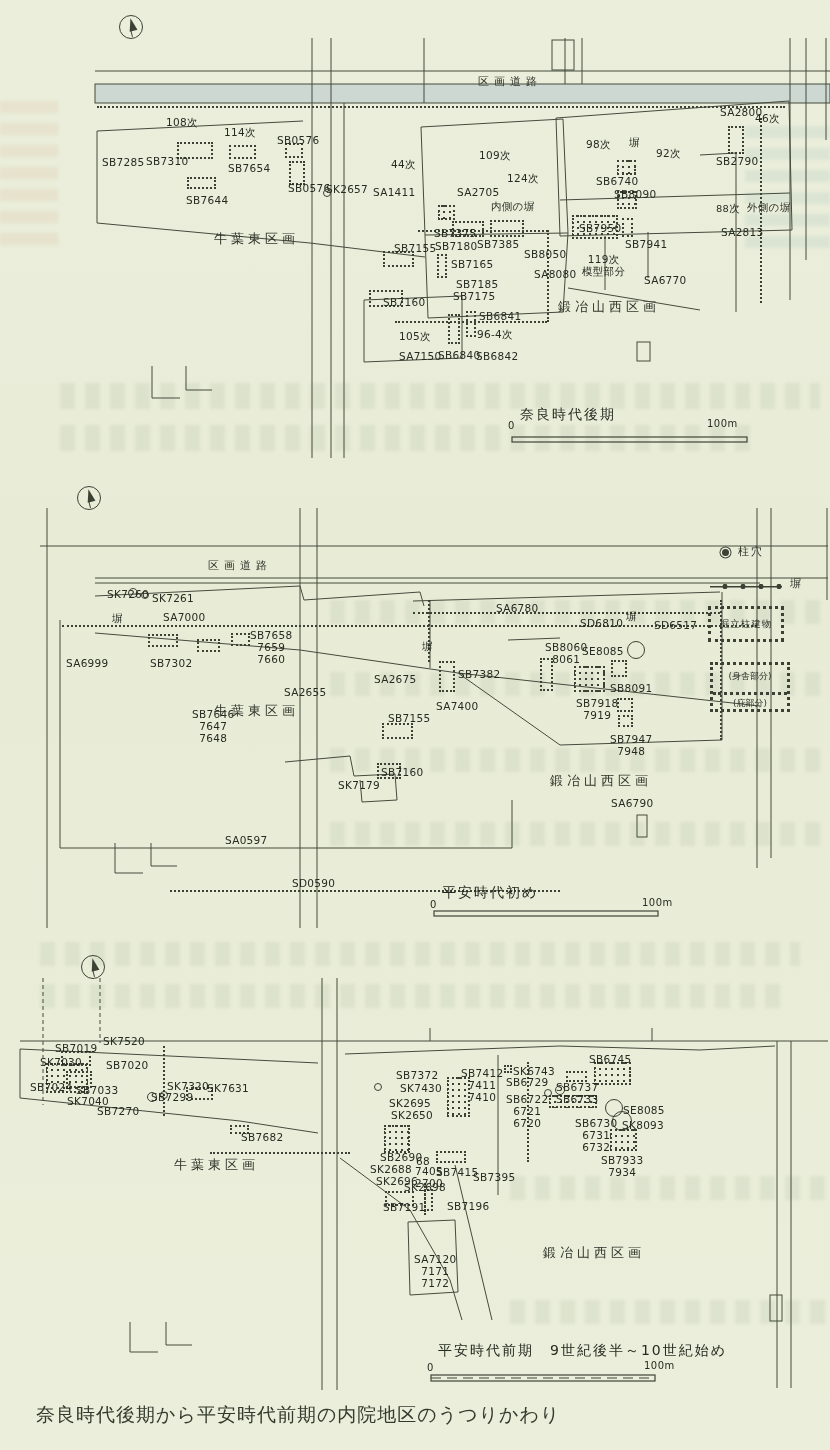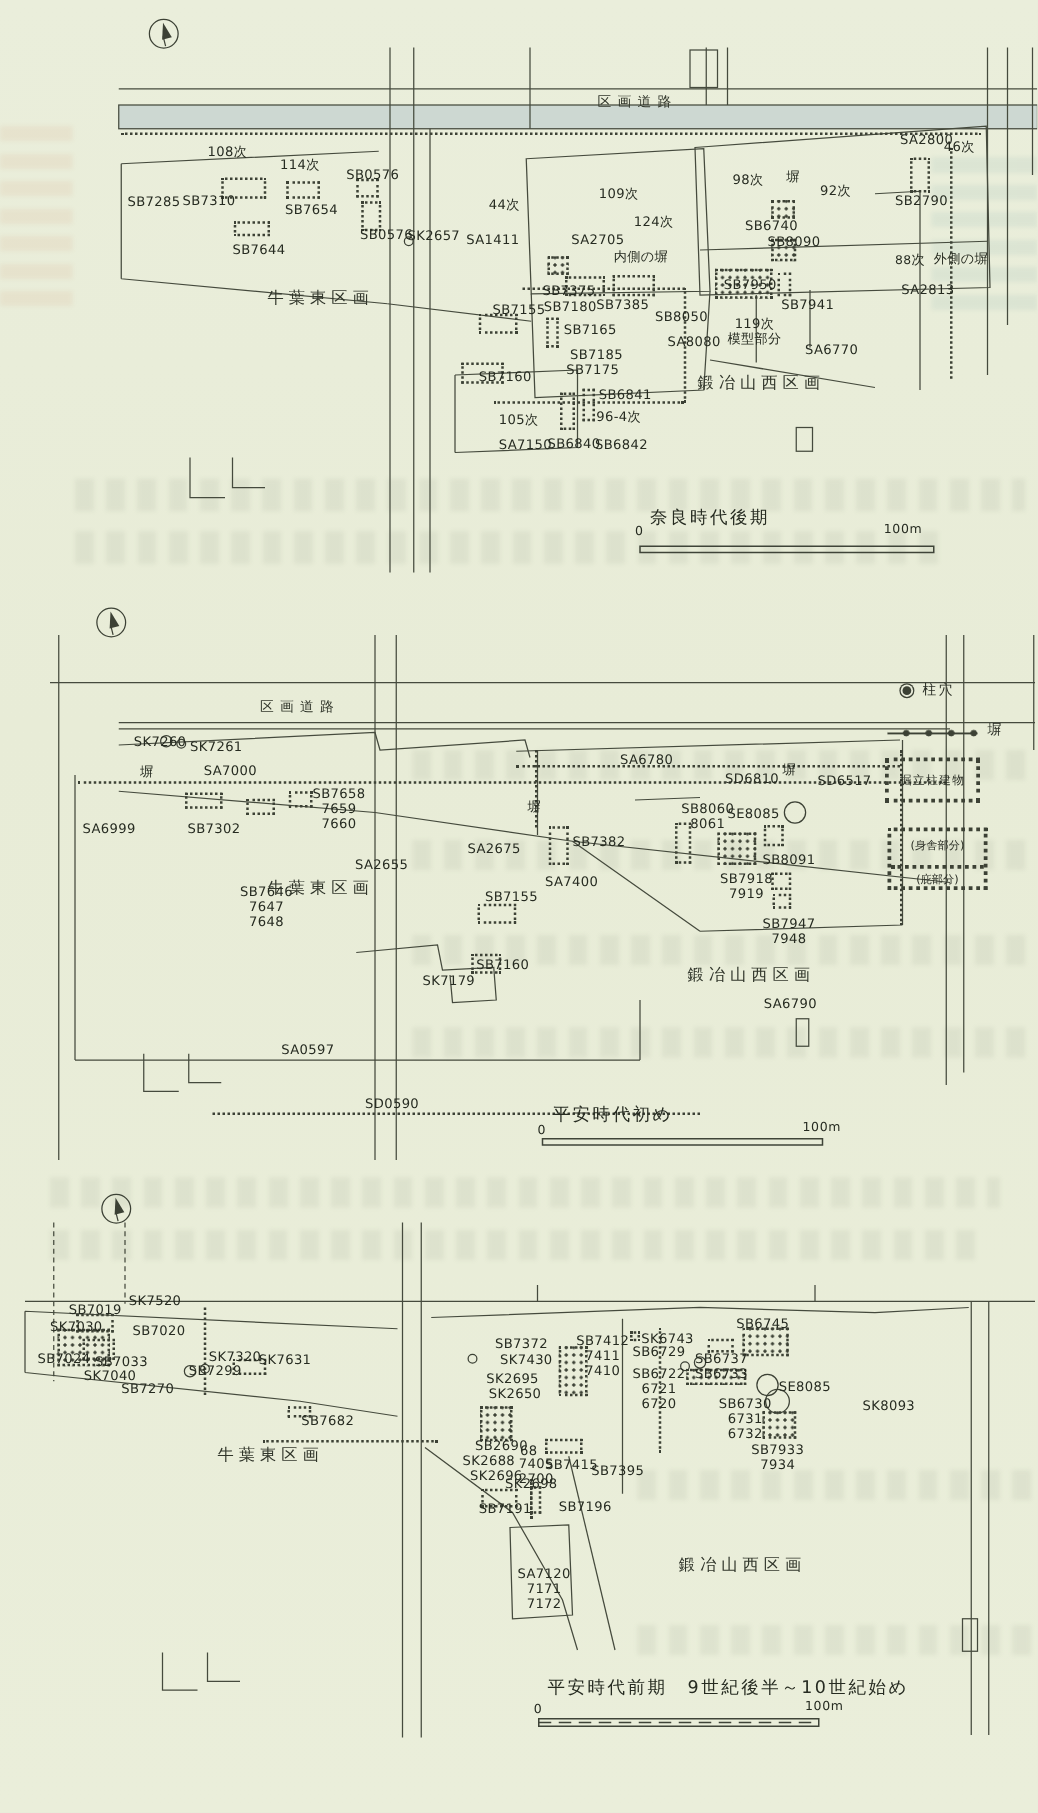--- a/index.html
+++ b/index.html
@@ -322,21 +322,21 @@
         <span class="label ml" style="left: 506px; top: 1093px;">SB6722
 6721
 6720</span>
         <span class="label" style="left: 589px; top: 1053px;">SB6745</span>
         <span class="label" style="left: 556px; top: 1081px;">SB6737</span>
         <span class="label" style="left: 556px; top: 1093px;">SB6733</span>
         <span class="label" style="left: 623px; top: 1104px;">SE8085</span>
         <span class="label ml" style="left: 575px; top: 1117px;">SB6730
 6731
 6732</span>
-        <span class="label" style="left: 644px; top: 1119px; padding-left: 46px;">SK8093</span>
+        <span class="label" style="left: 576px; top: 1119px; padding-left: 46px;">SK8093</span>
         <span class="label ml" style="left: 601px; top: 1154px;">SB7933
 7934</span>
         <span class="label" style="left: 380px; top: 1151px;">SB2690</span>
         <span class="label" style="left: 416px; top: 1155px;">68</span>
         <span class="label" style="left: 370px; top: 1163px;">SK2688</span>
         <span class="label ml" style="left: 415px; top: 1165px;">7405
 2700</span>
         <span class="label" style="left: 376px; top: 1175px;">SK2696</span>
         <span class="label" style="left: 404px; top: 1181px;">SK2698</span>
         <span class="label" style="left: 436px; top: 1166px;">SB7415</span>
@@ -361,14 +361,15 @@
     <div class="lg-bld">
       <span>掘立柱建物</span>
     </div>
     <div class="lg-big">
       <div class="moya">(身舎部分)</div>
       <div class="divider"></div>
       <div class="hisashi">(庇部分)</div>
     </div>
   </div>
 
+  <div id="caption">奈良時代後期から平安時代前期の内院地区のうつりかわり</div>
 
 </div>
 
 </body></html>

